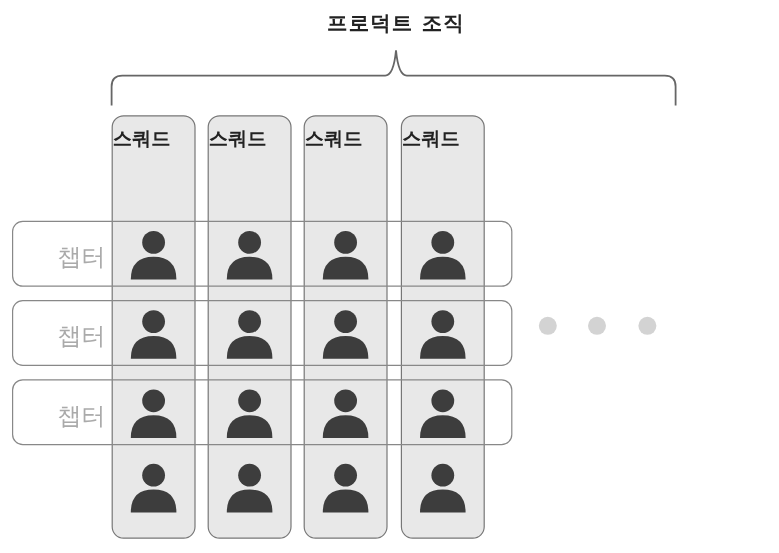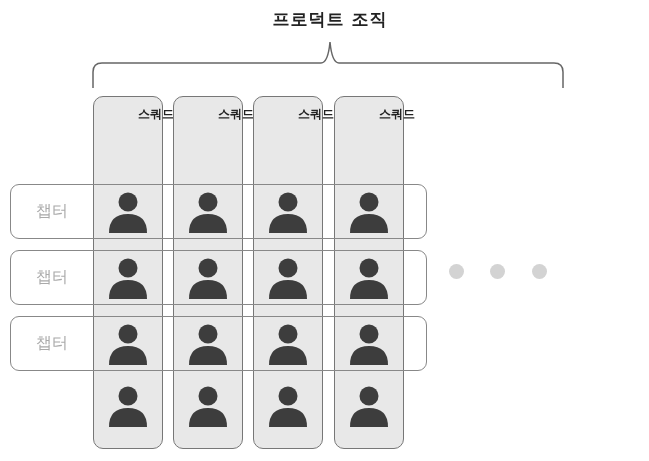--- a/index.html
+++ b/index.html
@@ -4,26 +4,26 @@
 <style>
   html, body { margin: 0; padding: 0; background: #ffffff; }
   body { width: 649px; height: 461px; position: relative; overflow: hidden;
          font-family: "DejaVu Sans", sans-serif; }
   .title { position: absolute; left: 0; width: 660px; top: 8px; text-align: center;
            font-size: 17px; font-weight: bold; color: #222; letter-spacing: 1px; }
   svg.brace { position: absolute; left: 0; top: 0; }
   .squad { position: absolute; top: 96px; height: 353px; width: 70px;
            background: #e8e8e8; border: 1.5px solid #777; border-radius: 10px;
            box-sizing: border-box; z-index: 1; }
-  .squad-label { position: absolute; top: 9px; left: 12px; width: 100%; text-align: right;
-                 font-size: 12px; font-weight: bold; color: #222; }
+  .squad-label { position: absolute; top: 9px; left: 0; width: 100%; text-align: left;
+                 font-size: 16px; font-weight: bold; color: #222; }
   .chapter { position: absolute; left: 10px; width: 417px; height: 55px;
              border: 1.5px solid #888; border-radius: 9px; box-sizing: border-box; z-index: 2; }
-  .chapter-label { position: absolute; left: 0; width: 82px; top: 16px; text-align: center;
-                   font-size: 16px; color: #aaa; }
+  .chapter-label { position: absolute; left: 16px; width: 82px; top: 16px; text-align: center;
+                   font-size: 20px; color: #aaa; }
   .person { position: absolute; width: 40px; height: 44px; z-index: 3; }
   .dot { position: absolute; width: 15px; height: 15px; border-radius: 50%; background: #d3d3d3; top: 264px; }
 </style>
 </head>
 <body>
 
 <div class="title">프로덕트 조직</div>
 
 <svg class="brace" width="649" height="100">
   <path d="M93 88 L93 72 Q93 63 102 63 L321 63 Q328 63 330 42 Q332 63 339 63 L554 63 Q563 63 563 72 L563 88" fill="none" stroke="#666" stroke-width="1.5"></path>

